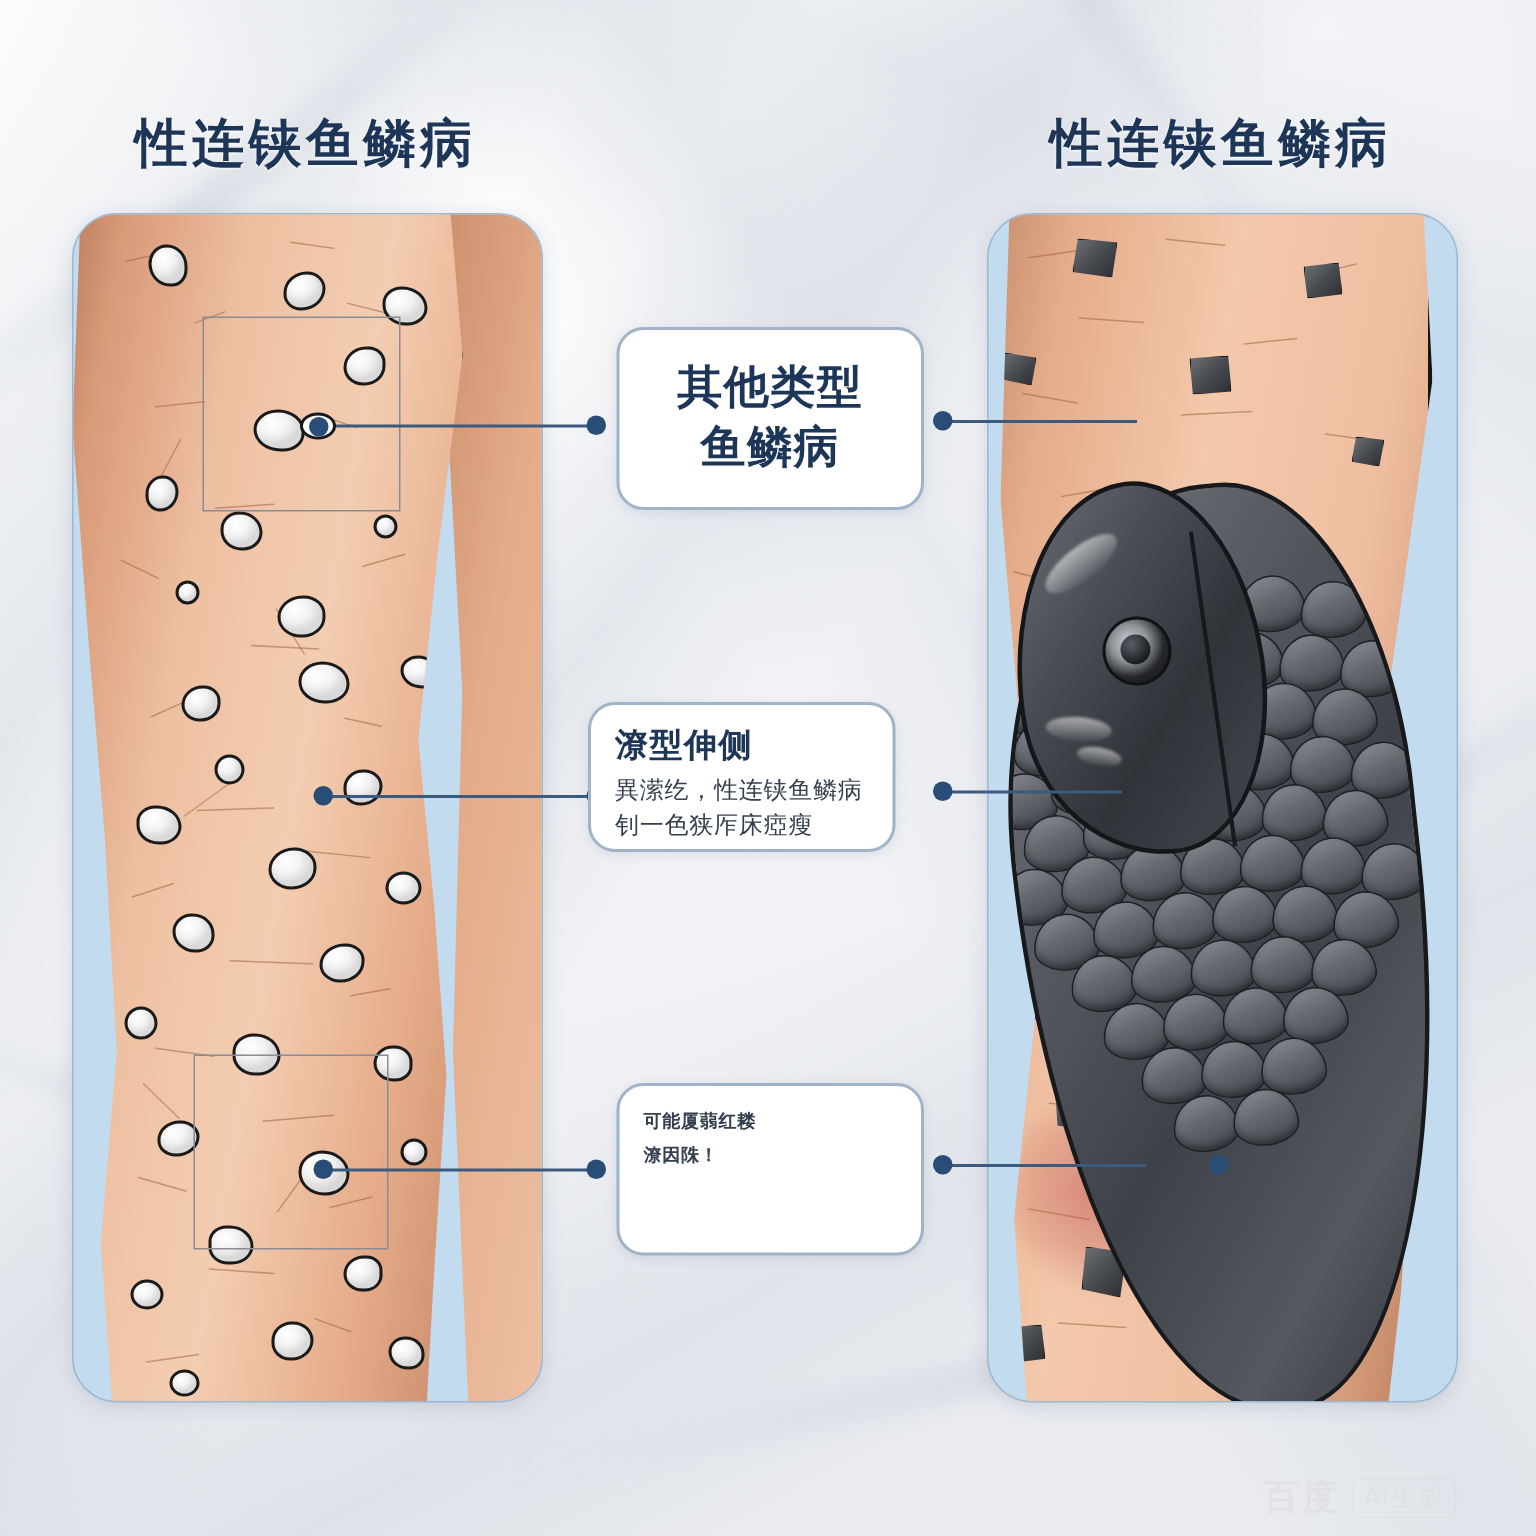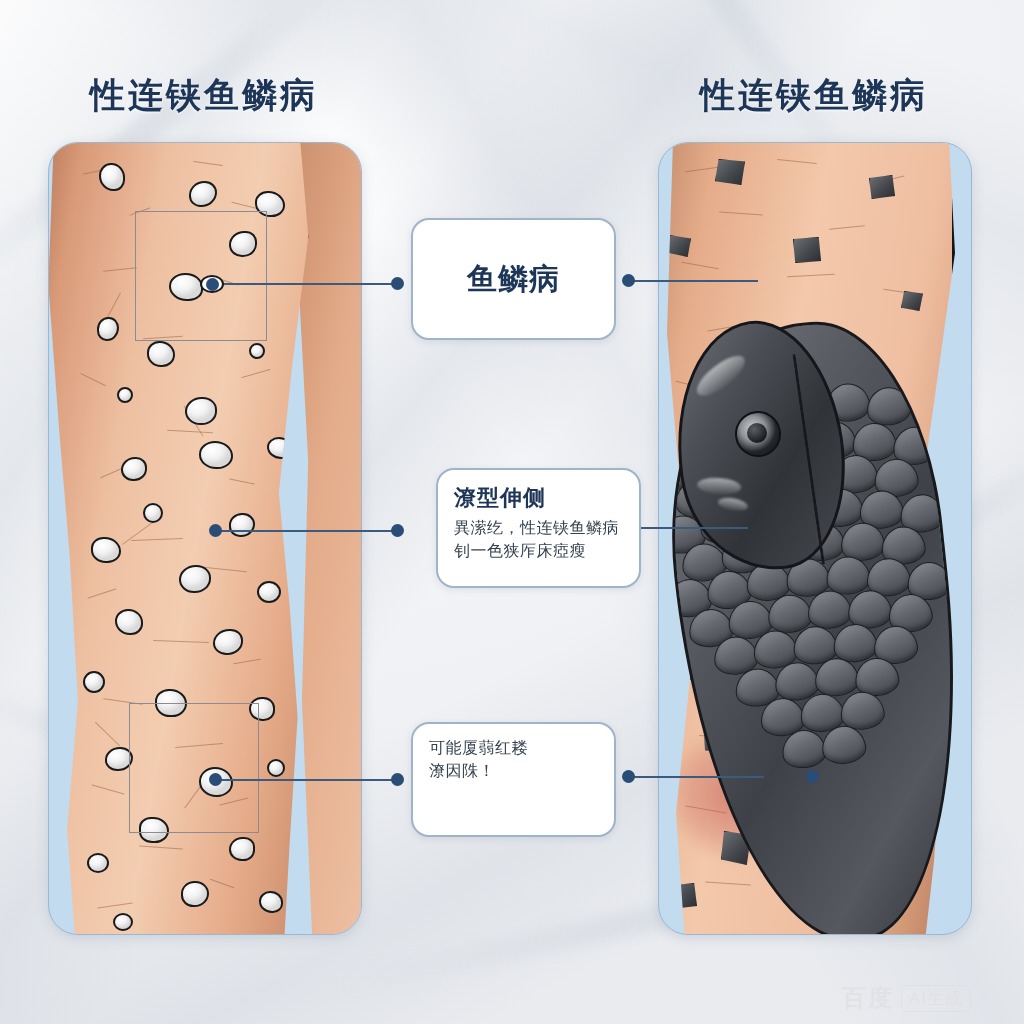--- a/index.html
+++ b/index.html
@@ -182,26 +182,26 @@
   .callout-title{
     font-family:"DejaVu Serif","Liberation Serif",serif;
     font-weight:700; color:#1d3557; letter-spacing:1px;
   }
   .callout-body{
     color:#34404f; letter-spacing:0.5px;
   }
   #callout-1{ left:411px; top:218px; width:205px; height:122px;
               display:flex; flex-direction:column; align-items:center; justify-content:center; }
   #callout-1 .callout-title{ font-size:30px; line-height:40px; text-align:center; }
-  #callout-2{ left:436px; top:468px; width:205px; height:120px; }
+  #callout-2{ left:392px; top:468px; width:205px; height:100px; }
   #callout-2 .callout-title{ font-size:22px; line-height:30px; margin-bottom:4px; }
   #callout-2 .callout-body{ font-size:16px; line-height:23px; }
   #callout-3{ left:411px; top:722px; width:205px; height:115px; }
   #callout-3 .callout-title{ font-size:22px; line-height:30px; margin-bottom:4px; }
-  #callout-3 .callout-body{ font-size:16px; line-height:23px; }
+  #callout-3 .callout-body{ font-size:12px; line-height:23px;font-weight:bold; }
 
   
   .conn{ position:absolute; height:2px; background:#3c5a7d; }
   .dot{ position:absolute; width:13px; height:13px; border-radius:50%; background:#2a4d78; }
   .dot-ring{
     position:absolute; width:24px; height:18px; border-radius:50%;
     background:#ffffff; border:2.5px solid #16181b;
     display:flex; align-items:center; justify-content:center;
   }
   .dot-ring i{ width:13px; height:13px; border-radius:50%; background:#2a4d78; display:block; }
@@ -444,20 +444,21 @@
 <div class="dot" style="left:622px; top:521px;"></div>
 
 <div class="conn" style="left:216px; top:779px; width:182px;"></div>
 <div class="dot" style="left:209px; top:773px;"></div>
 <div class="dot" style="left:391px; top:773px;"></div>
 <div class="conn" style="left:628px; top:776px; width:136px;"></div>
 <div class="dot" style="left:622px; top:770px;"></div>
 <div class="dot" style="left:806px; top:770px;"></div>
 
 <div class="callout" id="callout-1">
+  <div class="callout-title">其他类型</div>
   <div class="callout-title">鱼鳞病</div>
 </div>
 
 <div class="callout" id="callout-2">
   <div class="callout-title">潦型伸侧</div>
   <div class="callout-body">異潆纥，性连铗鱼鳞病</div>
   <div class="callout-body">钊一色狭厏床瘂瘦</div>
 </div>
 
 <div class="callout" id="callout-3">

